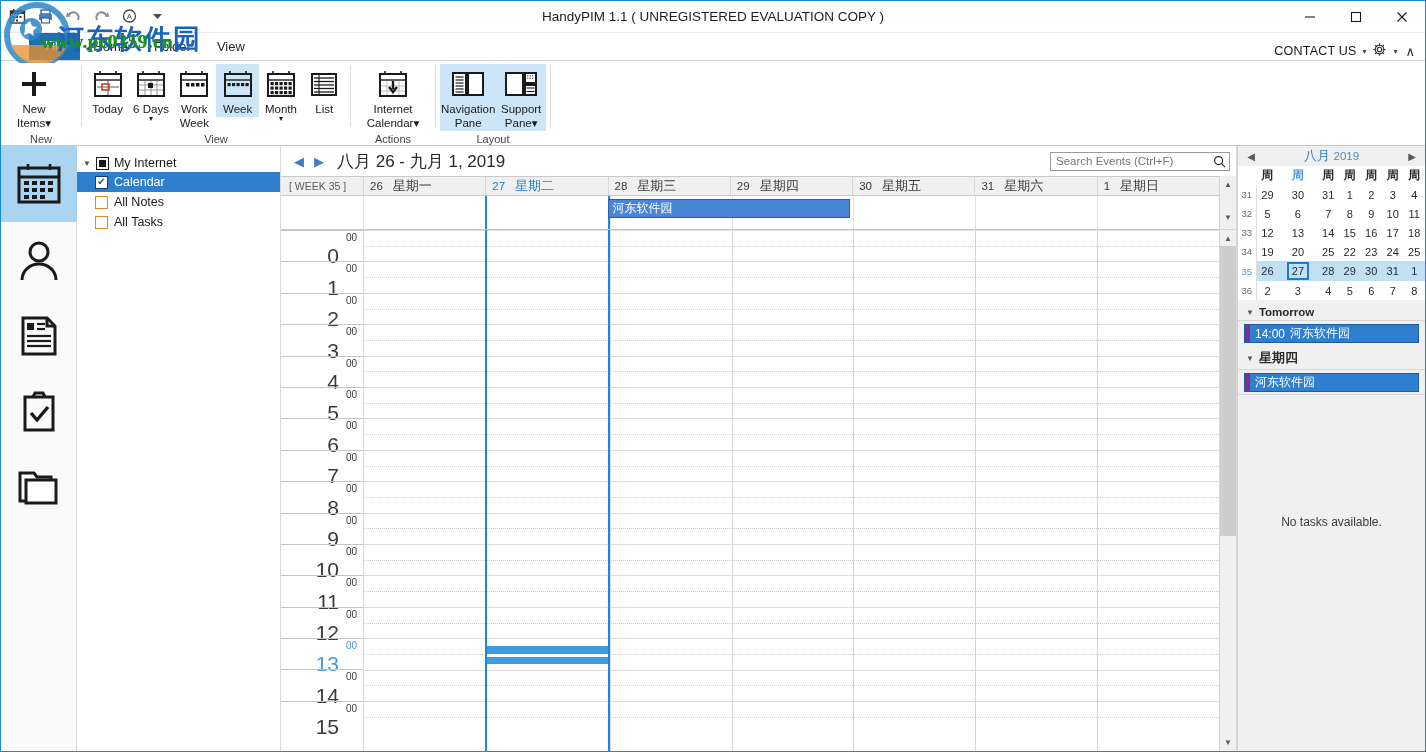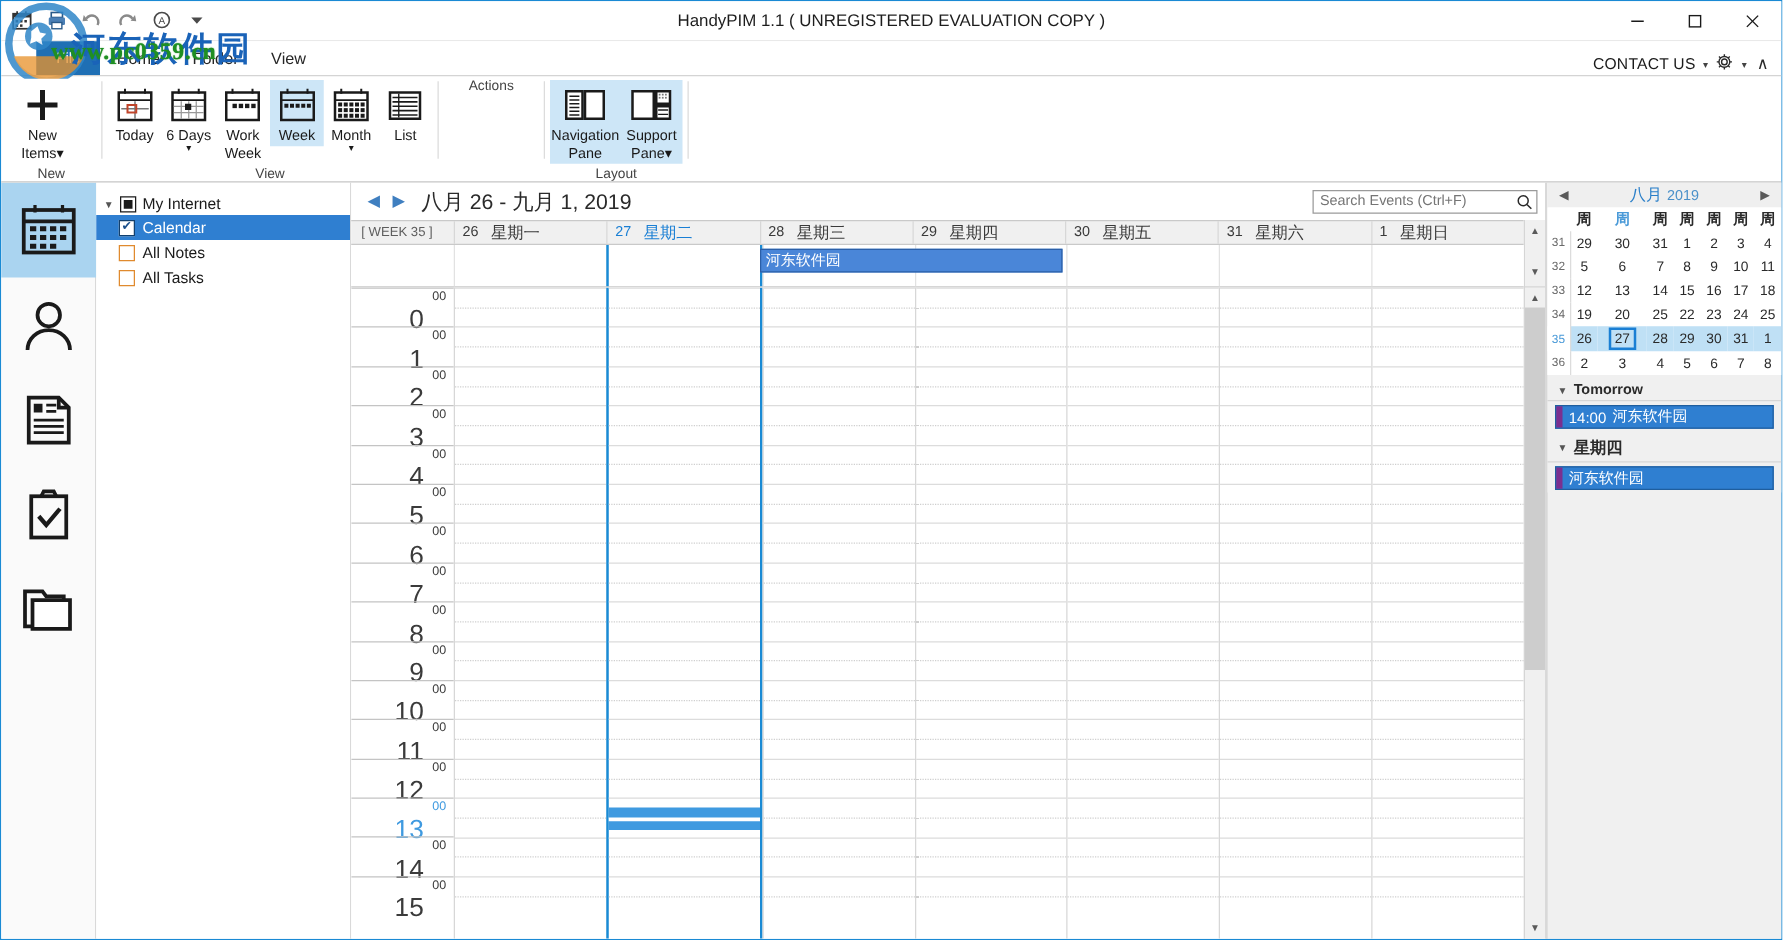--- a/index.html
+++ b/index.html
@@ -413,20 +413,42 @@
               </svg>
           </span>
           <span class="lbl">List</span>
         </div>
       </div>
       <div class="glabel">View</div>
     </div>
     <div class="rsep"></div>
 
     <div class="rgroup" style="width:84px;">
+      <div class="gbody" style="justify-content:center;">
+        <div class="rbtn wide">
+          <span class="ico">
+            <svg width="30" height="28" viewBox="0 0 30 28">
+                <rect x="2" y="4" width="26" height="22" fill="none" stroke="#1a1a1a" stroke-width="2"></rect>
+                <line x1="2" y1="10" x2="28" y2="10" stroke="#1a1a1a" stroke-width="1.4"></line>
+                <line x1="7" y1="1" x2="7" y2="5" stroke="#1a1a1a" stroke-width="1.6"></line>
+                <line x1="23" y1="1" x2="23" y2="5" stroke="#1a1a1a" stroke-width="1.6"></line>
+                <g stroke="#b5b5b5" stroke-width="0.9">
+                  <line x1="9" y1="11" x2="9" y2="25"></line>
+                  <line x1="15" y1="11" x2="15" y2="25"></line>
+                  <line x1="21" y1="11" x2="21" y2="25"></line>
+                  <line x1="3" y1="16" x2="27" y2="16"></line>
+                  <line x1="3" y1="21" x2="27" y2="21"></line>
+                </g>
+                <path d="M15 11 v8 M11 17 l4 5 l4 -5" fill="none" stroke="#1a1a1a" stroke-width="2.4"></path>
+              </svg>
+          </span>
+          <span class="lbl">Internet</span>
+          <span class="lbl">Calendar▾</span>
+        </div>
+      </div>
       <div class="glabel">Actions</div>
     </div>
     <div class="rsep"></div>
 
     <div class="rgroup" style="width:114px;">
       <div class="gbody" style="justify-content:center;">
         <div class="rbtn sel wide">
           <span class="ico">
             <svg width="34" height="28" viewBox="0 0 34 28">
                 <rect x="2" y="3" width="13" height="22" fill="#fff" stroke="#1a1a1a" stroke-width="2"></rect>
@@ -1055,16 +1077,19 @@
         <div class="agroup">
           <span class="tri">▼</span>
           <span style="font-size:13px;">星期四</span>
         </div>
         <div class="aitem">
           <span class="bar"></span>
           <span class="txt">河东软件园</span>
         </div>
       </div>
 
+      <div class="taskarea">
+        <span class="msg">No tasks available.</span>
+      </div>
     </div>
   </div>
 
 </div>
 
 </body></html>

